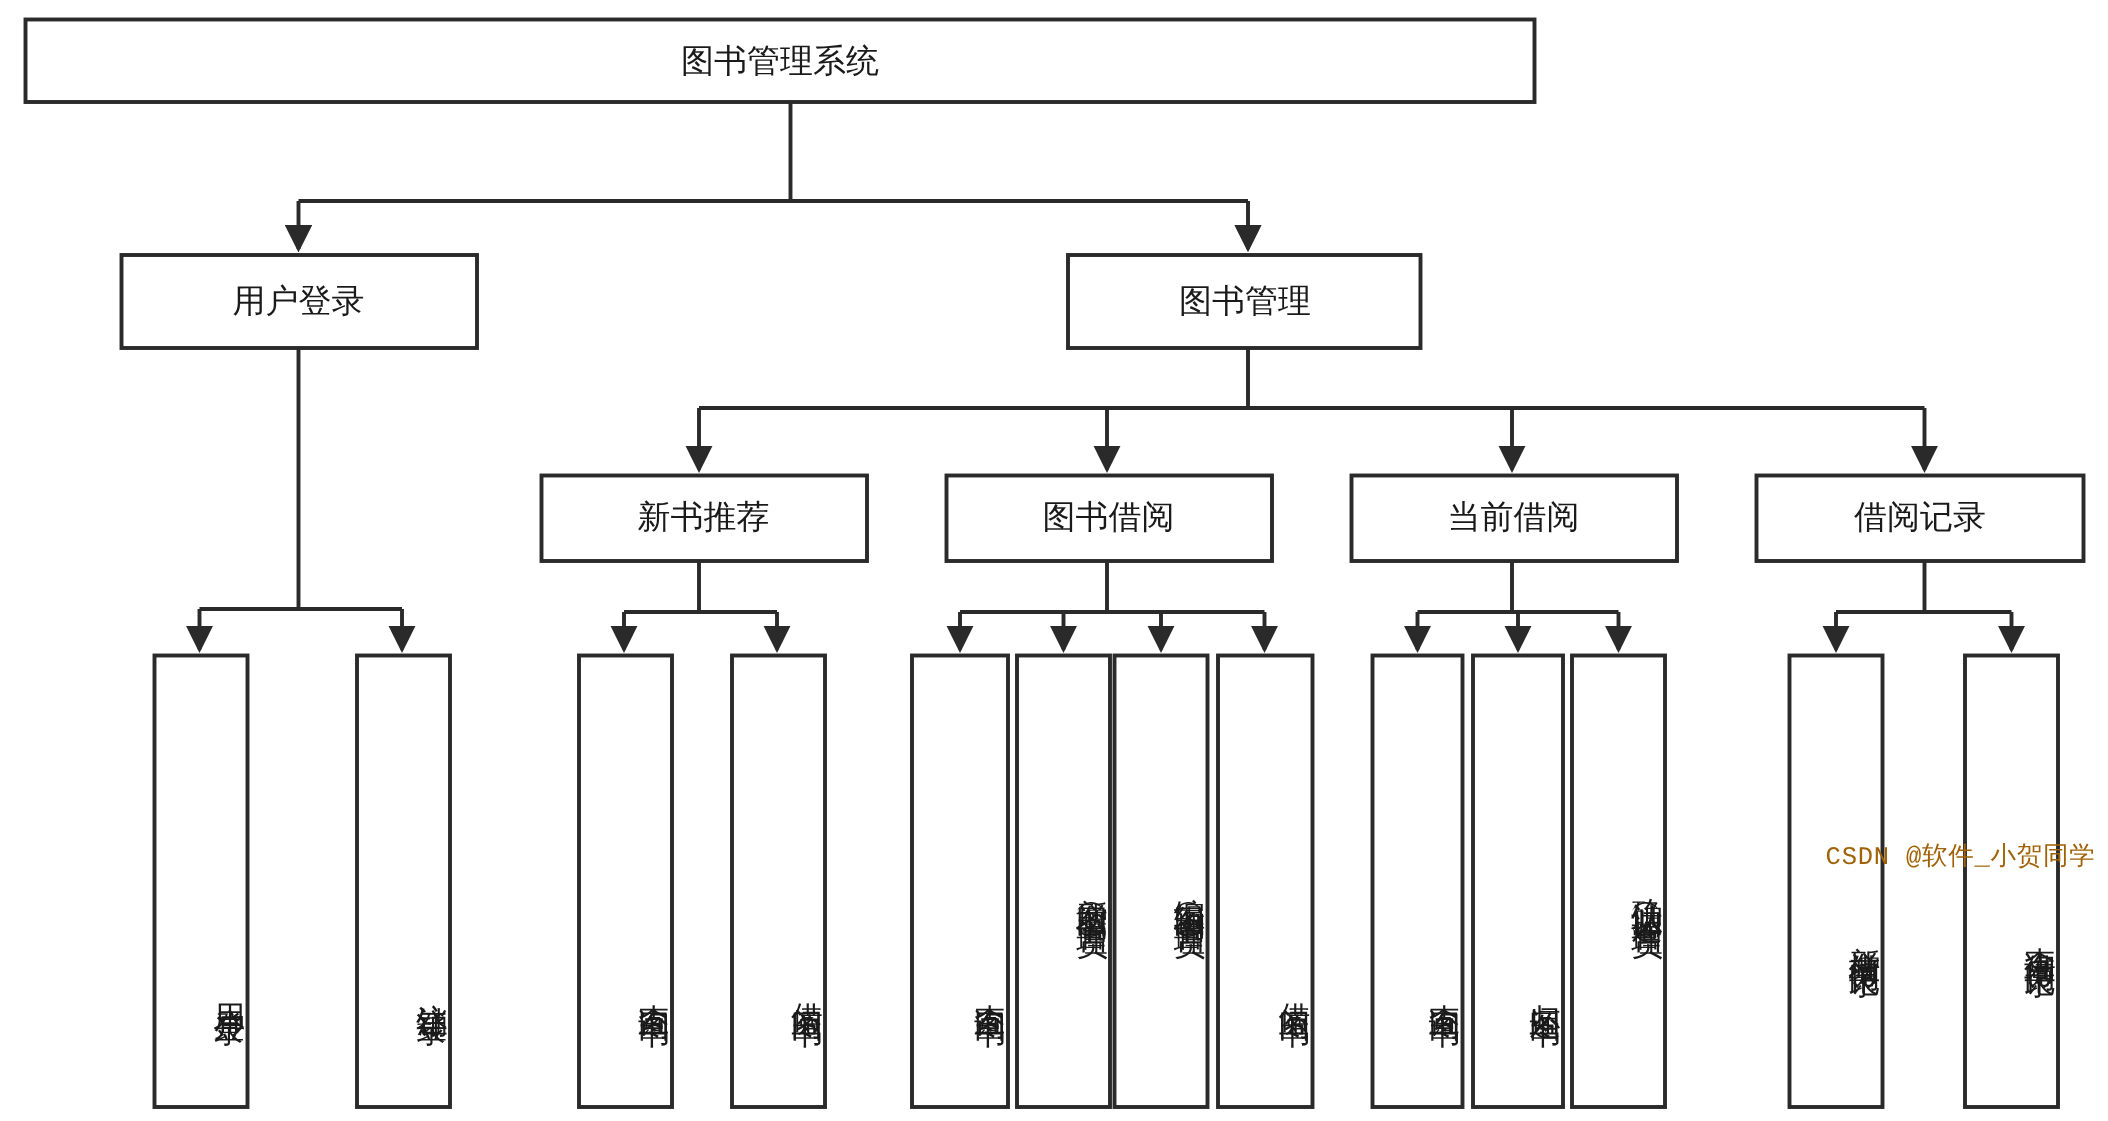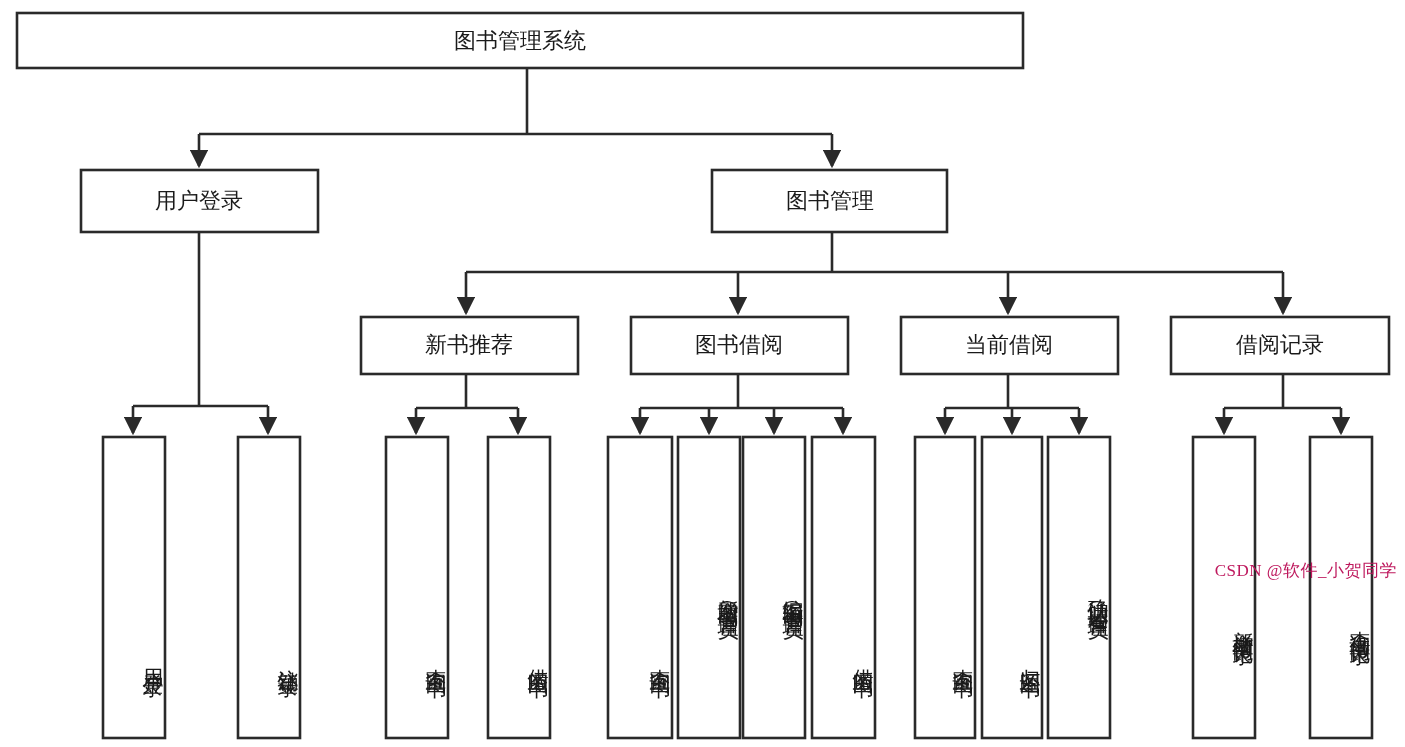--- a/index.html
+++ b/index.html
@@ -62,23 +62,23 @@
     display: flex;
     align-items: flex-start;
     justify-content: center;
     white-space: nowrap;
     pointer-events: none;
   }
   .watermark {
     position: absolute;
     right: 8px;
     bottom: 8px;
-    font-family: Liberation Serif, serif;
+    font-family: Liberation Mono, monospace;
     font-size: 17px;
-    color: #be185d;
+    color: #a16207;
     white-space: nowrap;
     letter-spacing: 0.5px;
   }
 </style>
 </head>
 <body>
 
 <div id="diagram-root">
 
   <svg id="diagram-svg" viewBox="0 0 1405 747">

